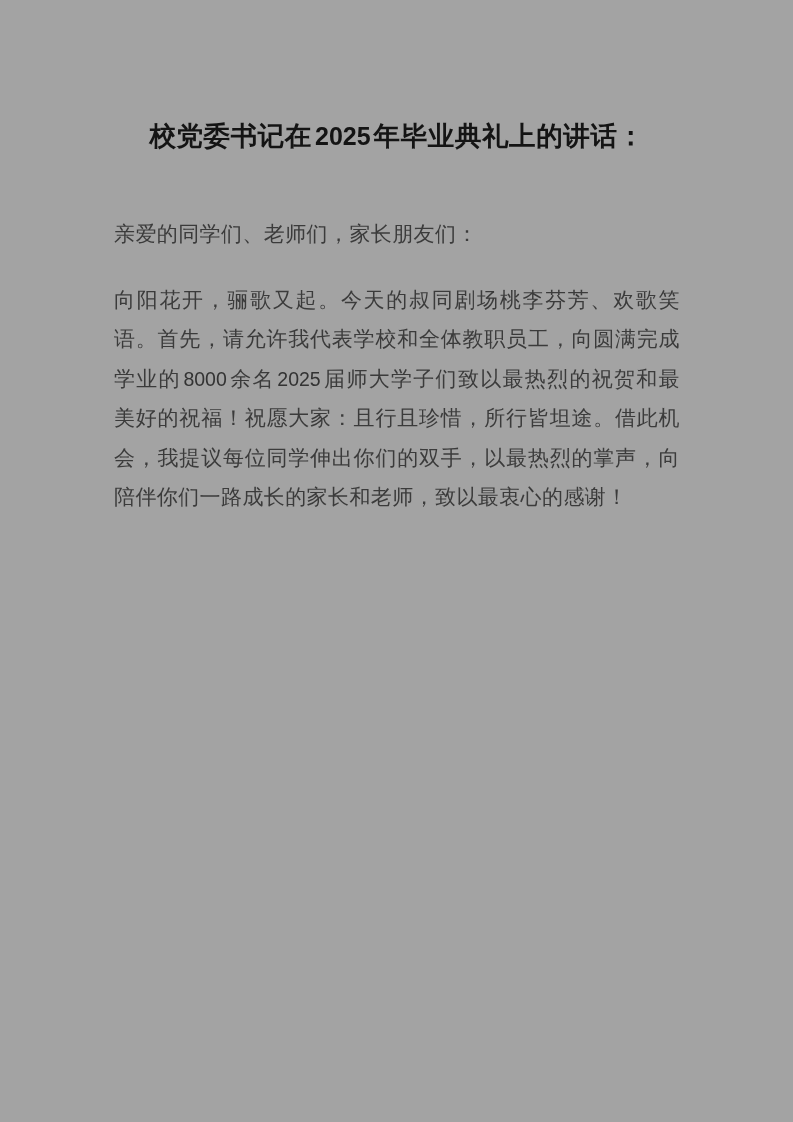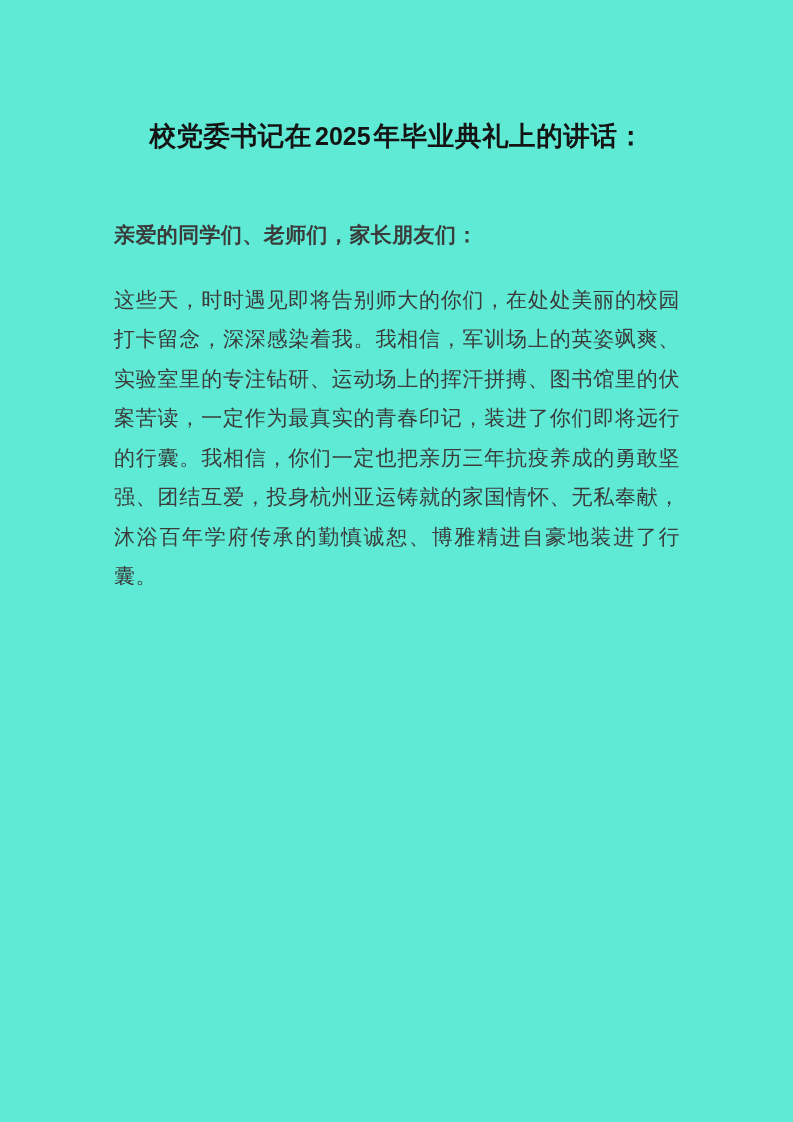--- a/index.html
+++ b/index.html
@@ -12,21 +12,21 @@
     height: 1122px;
     font-family: "DejaVu Serif", "Liberation Serif", serif;
     color: #262626;
     overflow: hidden;
   }
 
   .page {
     position: relative;
     width: 793px;
     height: 1122px;
-    background: #5eead4;
+    background: #a3a3a3;
     box-sizing: border-box;
     padding: 0;
   }
 
   .content {
     position: absolute;
     left: 114px;
     top: 0;
     width: 566px;
   }
@@ -66,21 +66,21 @@
     line-height: 39.5px;
     color: #3b3b3b;
     text-align: justify;
     text-justify: inter-ideograph;
     letter-spacing: 0.4px;
     word-break: break-all;
   }
   p.para:last-child {
     margin-bottom: 0;
   }
-  .gap-sm { margin-bottom: 26px; font-weight: bold; }
+  .gap-sm { margin-bottom: 26px; }
   .gap-lg { margin-bottom: 28px; }
 
   .num-inline {
     font-family: "Liberation Sans", "DejaVu Sans", sans-serif;
     font-size: 19.5px;
     letter-spacing: 0;
     padding: 0 2.5px;
     color: #333333;
   }
 </style>
@@ -92,18 +92,18 @@
 
     <h1 class="doc-title">
       <span class="line"><span>校党委书记在</span><span class="num">2025</span><span>年毕业典礼上的讲话：</span></span>
     </h1>
 
     <div class="body-text">
 
       <p class="para gap-sm">亲爱的同学们、老师们，家长朋友们：</p>
 
 
+      <p class="para gap-lg"><span>向阳花开，骊歌又起。今天的叔同剧场桃李芬芳、欢歌笑语。首先，请允许我代表学校和全体教职员工，向圆满完成学业的</span><span class="num-inline">8000</span><span>余名</span><span class="num-inline">2025</span><span>届师大学子们致以最热烈的祝贺和最美好的祝福！祝愿大家：且行且珍惜，所行皆坦途。借此机会，我提议每位同学伸出你们的双手，以最热烈的掌声，向陪伴你们一路成长的家长和老师，致以最衷心的感谢！</span></p>
 
-      <p class="para">这些天，时时遇见即将告别师大的你们，在处处美丽的校园打卡留念，深深感染着我。我相信，军训场上的英姿飒爽、实验室里的专注钻研、运动场上的挥汗拼搏、图书馆里的伏案苦读，一定作为最真实的青春印记，装进了你们即将远行的行囊。我相信，你们一定也把亲历三年抗疫养成的勇敢坚强、团结互爱，投身杭州亚运铸就的家国情怀、无私奉献，沐浴百年学府传承的勤慎诚恕、博雅精进自豪地装进了行囊。</p>
 
     </div>
   </div>
 </div>
 
 </body></html>

